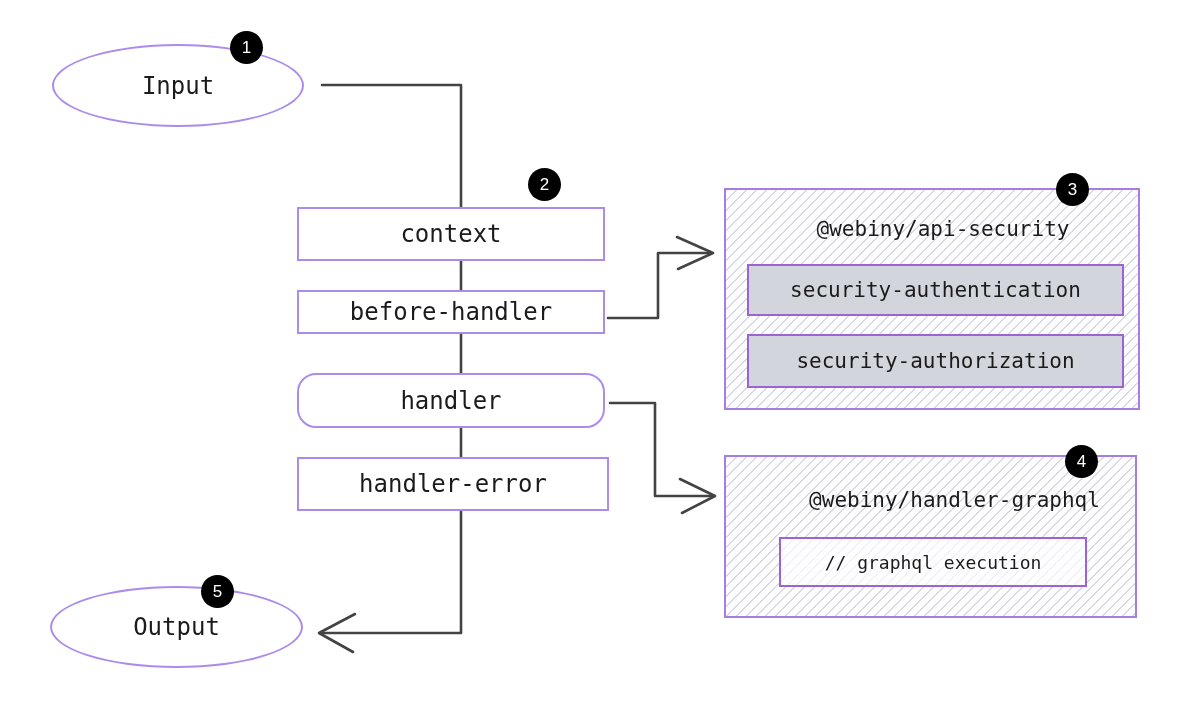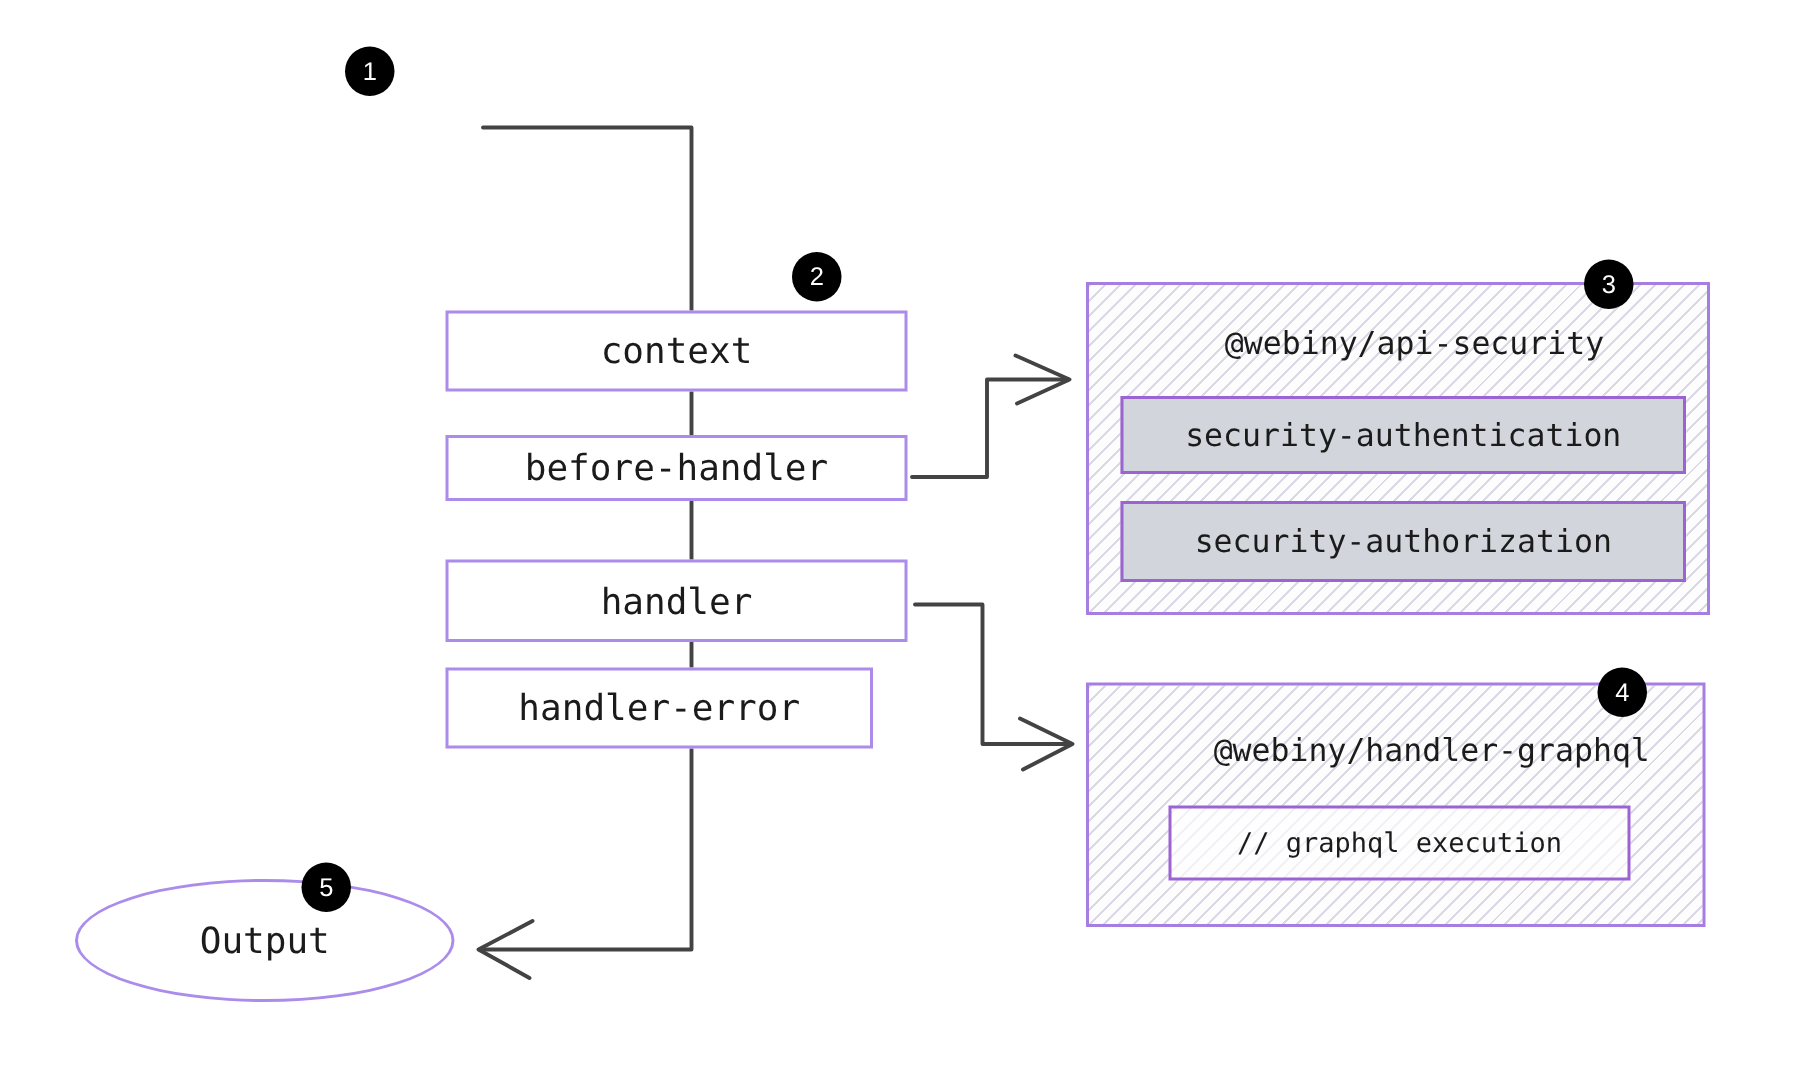--- a/index.html
+++ b/index.html
@@ -88,31 +88,34 @@
     <polyline points="322,85 461,85 461,633 320,633"></polyline>
     <polyline points="355,614 319,633 353,652"></polyline>
 
     <polyline points="608,318 658,318 658,253 710,253"></polyline>
     <polyline points="677,237 713,253 678,269"></polyline>
 
     <polyline points="610,403 655,403 655,496 712,496"></polyline>
     <polyline points="680,479 715,496 682,513"></polyline>
   </svg>
 
+  <div class="node ellipse" style="left:52px;top:44px;width:252px;height:83px;">
+    <span>Input</span>
+  </div>
 
   <div class="node flow-box" style="left:297px;top:207px;width:308px;height:54px;">
     <span>context</span>
   </div>
   <div class="node flow-box" style="left:297px;top:290px;width:308px;height:44px;">
     <span>before-handler</span>
   </div>
-  <div class="node flow-box" style="left:297px;top:373px;width:308px;height:55px;">
+  <div class="node flow-box" style="left:297px;top:373px;width:308px;height:55px;border-radius:19px;">
     <span>handler</span>
   </div>
-  <div class="node flow-box" style="left:297px;top:445px;width:285px;height:54px;">
+  <div class="node flow-box" style="left:297px;top:457px;width:312px;height:54px;">
     <span>handler-error</span>
   </div>
 
   <div class="node container-box" style="left:724px;top:188px;width:416px;height:222px;">
     <div class="container-title" style="top:27px;">@webiny/api-security</div>
     <div class="plugin-box" style="left:21px;top:144px;width:377px;height:54px;">
       <span>security-authorization</span>
     </div>
     <div class="plugin-box" style="left:21px;top:74px;width:377px;height:52px;">
       <span>security-authentication</span>

